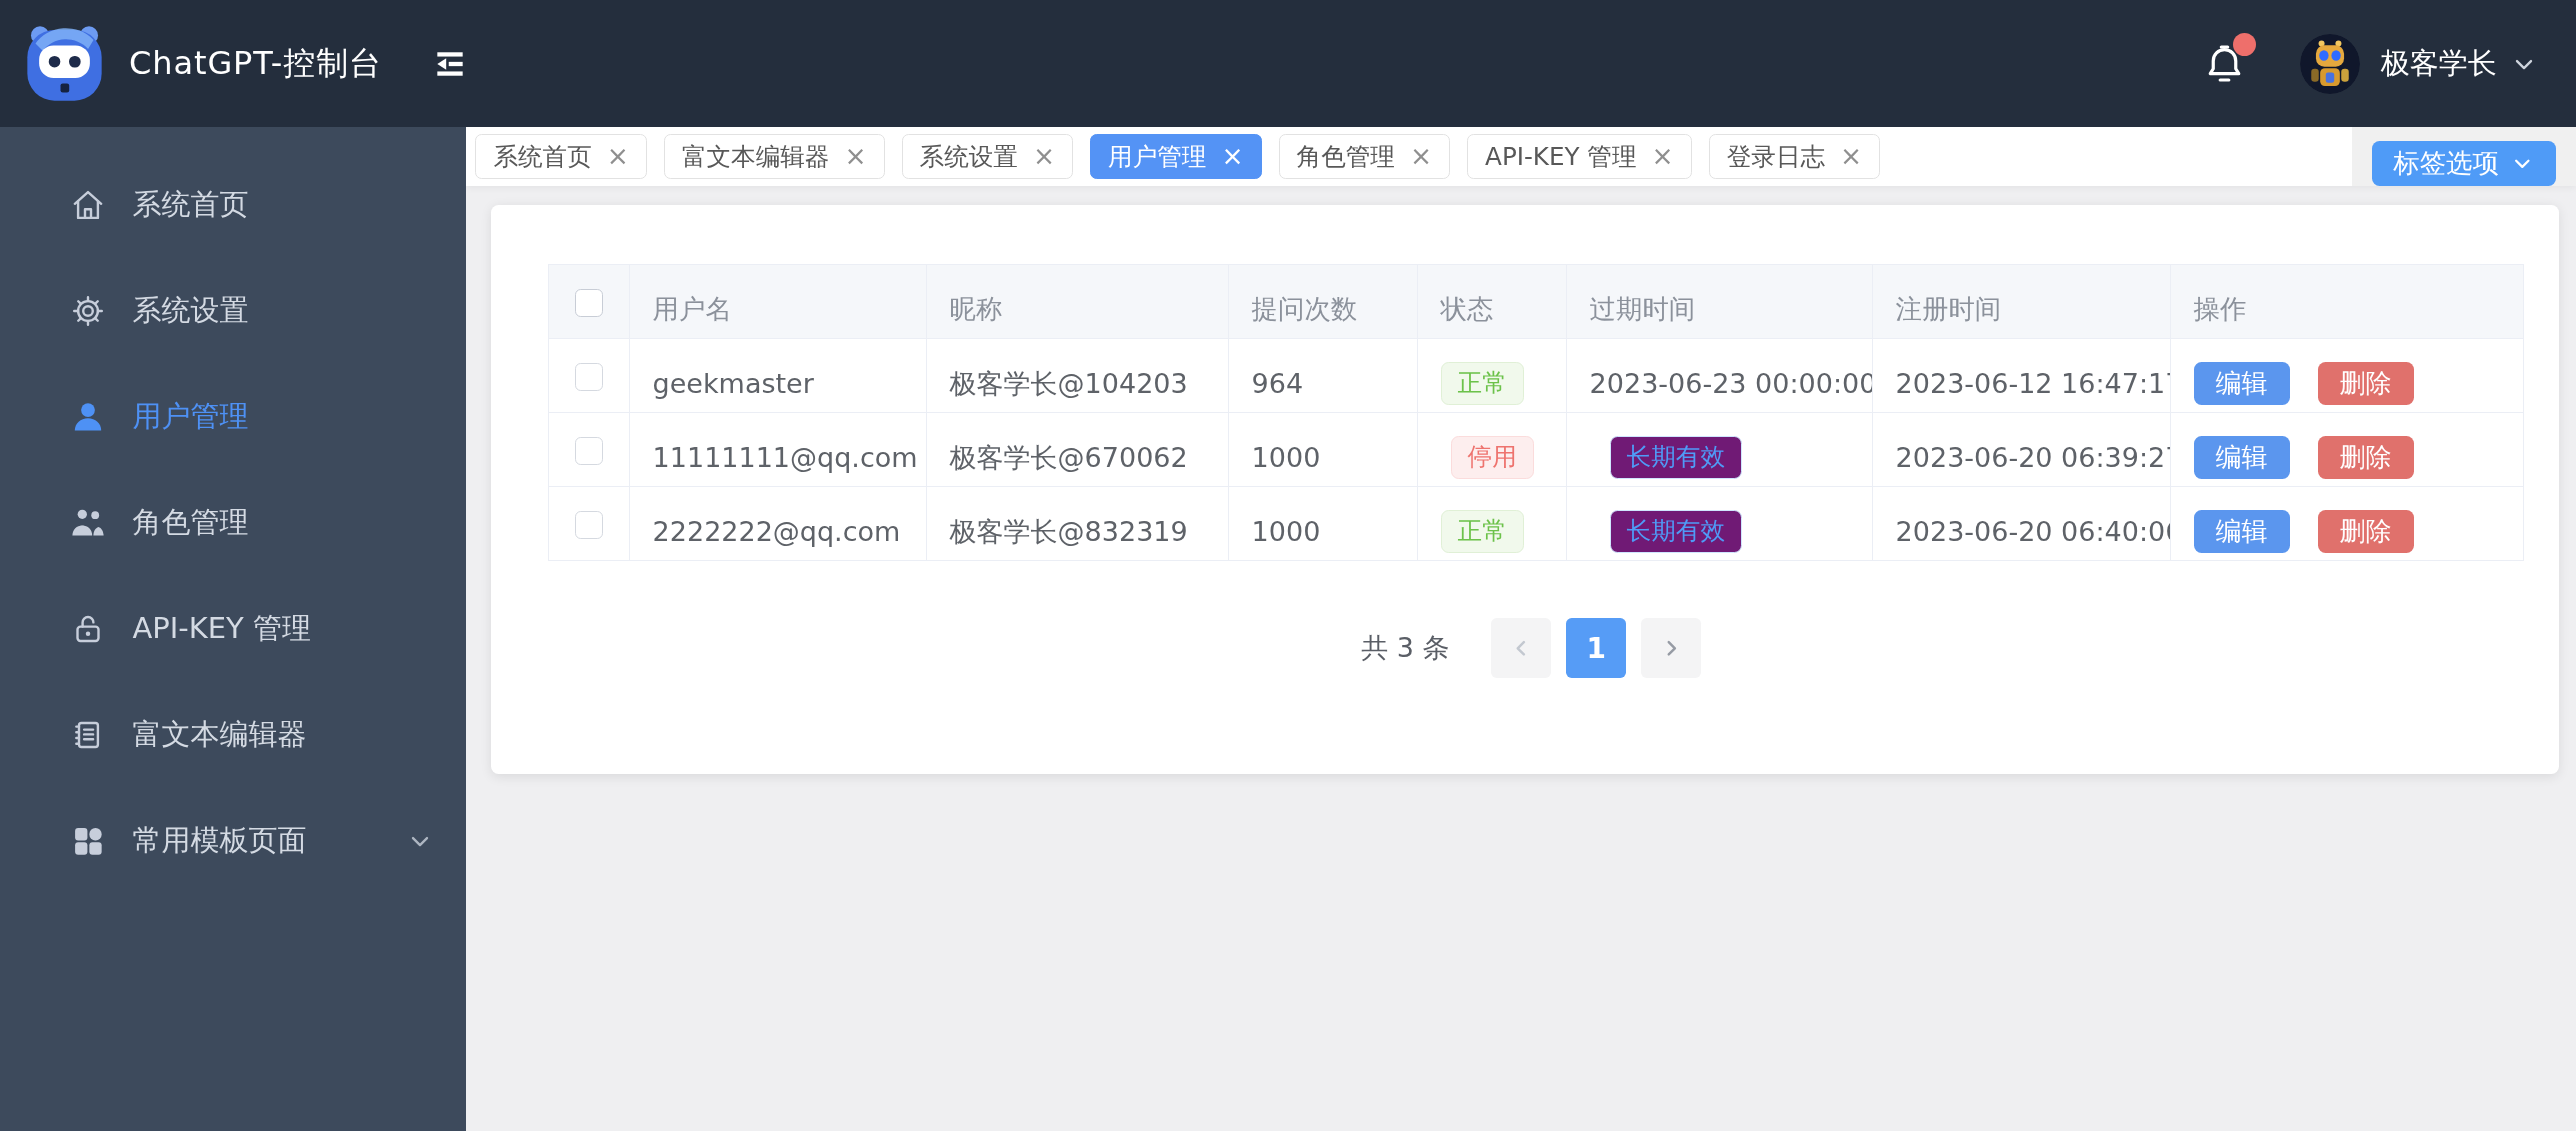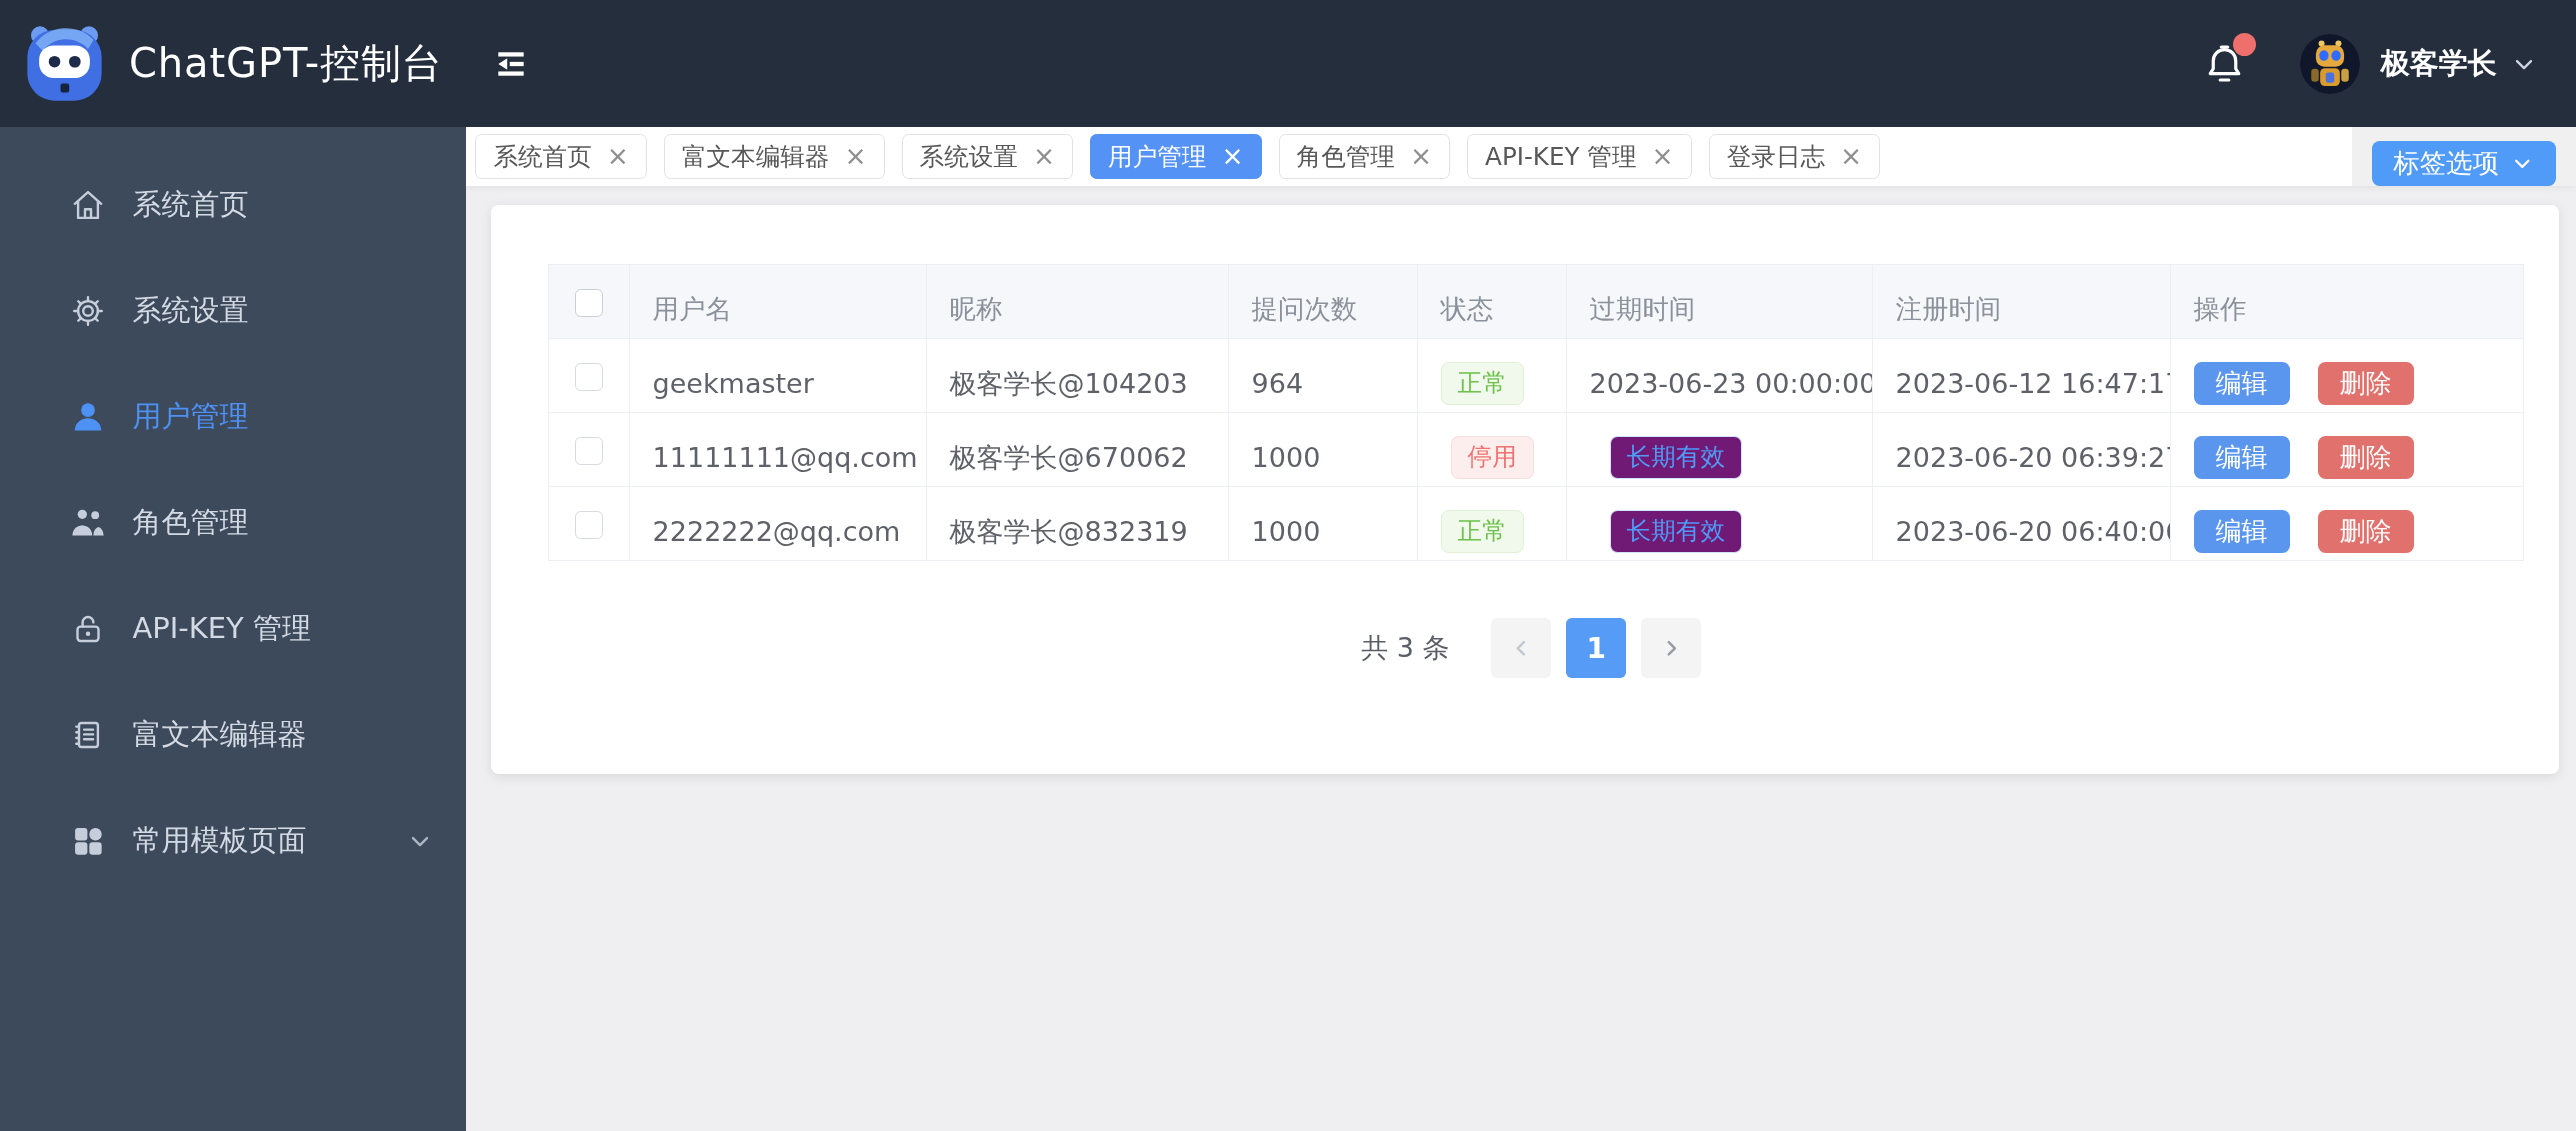--- a/index.html
+++ b/index.html
@@ -7,24 +7,24 @@
   body { font-family:"DejaVu Sans","Liberation Sans",sans-serif; }
   .app { position:relative; width:2576px; height:1131px; background:#efeff1; }
 
   
   .topbar { position:absolute; left:0; top:0; width:2576px; height:127px;
             background:#242e3d; display:flex; align-items:center;
             padding:0 38px 0 21px; z-index:30; }
   .brand { display:flex; align-items:center; }
   .logo { width:87px; height:87px; display:inline-flex; }
   .logo svg { width:100%; height:100%; }
-  .app-title { color:#ffffff; font-size:40px; font-weight:500; margin-left:21px; letter-spacing:0.9px;text-align:center; }
+  .app-title { color:#ffffff; font-size:32px; font-weight:500; margin-left:21px; letter-spacing:0.9px;text-align:center; }
   .fold { margin-left:49px; width:38px; height:38px; color:#ffffff; cursor:pointer; display:inline-flex; }
   .fold svg { width:100%; height:100%; }
-  .topbar-right { margin-left:auto; display:flex; align-items:center;font-weight:bold; }
+  .topbar-right { margin-left:auto; display:flex; align-items:center; }
   .bell { position:relative; width:45px; height:53px; color:#ffffff; cursor:pointer; display:inline-flex; }
   .bell svg { width:100%; height:100%; }
   .bell .dot { position:absolute; top:-3.8px; right:-9.4px; width:23px; height:23px;
                border-radius:50%; background:#ee6f6b; }
   .avatar { width:60px; height:60px; border-radius:50%; overflow:hidden; margin-left:53px;
             cursor:pointer; display:inline-flex; }
   .avatar svg { width:100%; height:100%; }
   .uname { color:#ffffff; font-size:29px; margin-left:21px; cursor:pointer; }
   .uchev { width:28px; height:28px; color:#ced4dd; margin-left:13.2px; display:inline-flex; cursor:pointer; }
   .uchev svg { width:100%; height:100%; }

